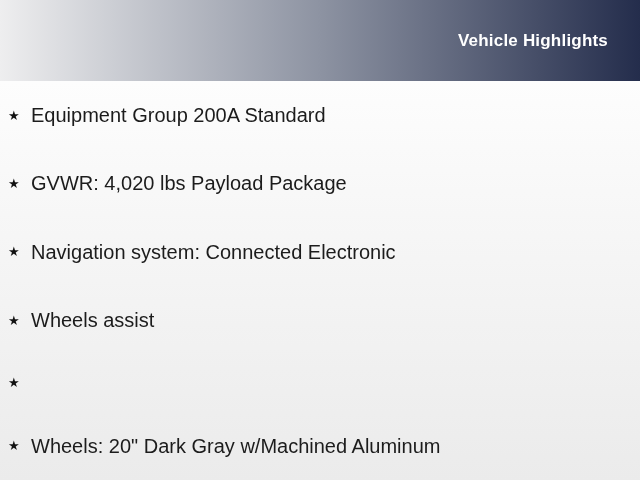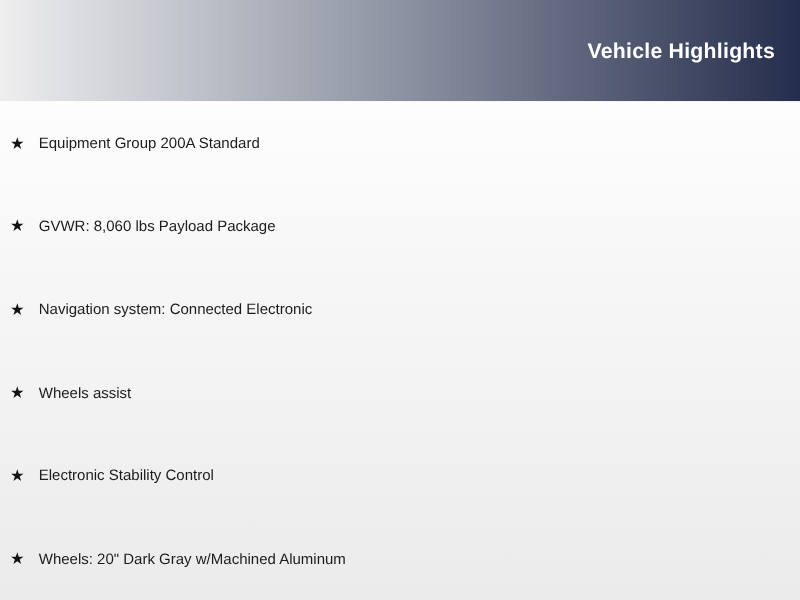--- a/index.html
+++ b/index.html
@@ -19,21 +19,21 @@
     display: flex;
     flex-direction: column;
   }
   .header {
     height: 81px;
     flex: 0 0 81px;
     background: linear-gradient(to right, #eeeeef 0%, #8d93a2 50%, #242d4c 100%);
     display: flex;
     align-items: center;
     justify-content: flex-end;
-    padding-right: 20px;
+    padding-right: 32px;
     box-sizing: border-box;
   }
   .header-title {
     color: #ffffff;
     font-size: 17px;
     font-weight: bold;
     letter-spacing: 0.2px;
   }
   .content {
     flex: 1 1 auto;
@@ -51,21 +51,21 @@
     color: #111111;
     font-size: 13px;
     line-height: 1;
     width: 16px;
     flex: 0 0 16px;
     text-align: left;
     margin-right: 7px;
   }
   .label {
     color: #1c1c1c;
-    font-size: 12px;
+    font-size: 20px;
     line-height: 1.2;
   }
 </style>
 </head>
 <body>
 
 <div class="card">
 
   <div class="header">
     <div class="header-title">Vehicle Highlights</div>
@@ -73,36 +73,35 @@
 
   <div class="content">
 
     <div class="item">
       <span class="star">★</span>
       <span class="label">Equipment Group 200A Standard</span>
     </div>
 
     <div class="item">
       <span class="star">★</span>
-      <span class="label">GVWR: 8,060 lbs Payload Package</span>
+      <span class="label">GVWR: 4,020 lbs Payload Package</span>
     </div>
 
     <div class="item">
       <span class="star">★</span>
       <span class="label">Navigation system: Connected Electronic</span>
     </div>
 
     <div class="item">
       <span class="star">★</span>
       <span class="label">Wheels assist</span>
     </div>
 
     <div class="item">
       <span class="star">★</span>
-      <span class="label">Electronic Stability Control</span>
     </div>
 
     <div class="item">
       <span class="star">★</span>
       <span class="label">Wheels: 20" Dark Gray w/Machined Aluminum</span>
     </div>
 
   </div>
 </div>
 

